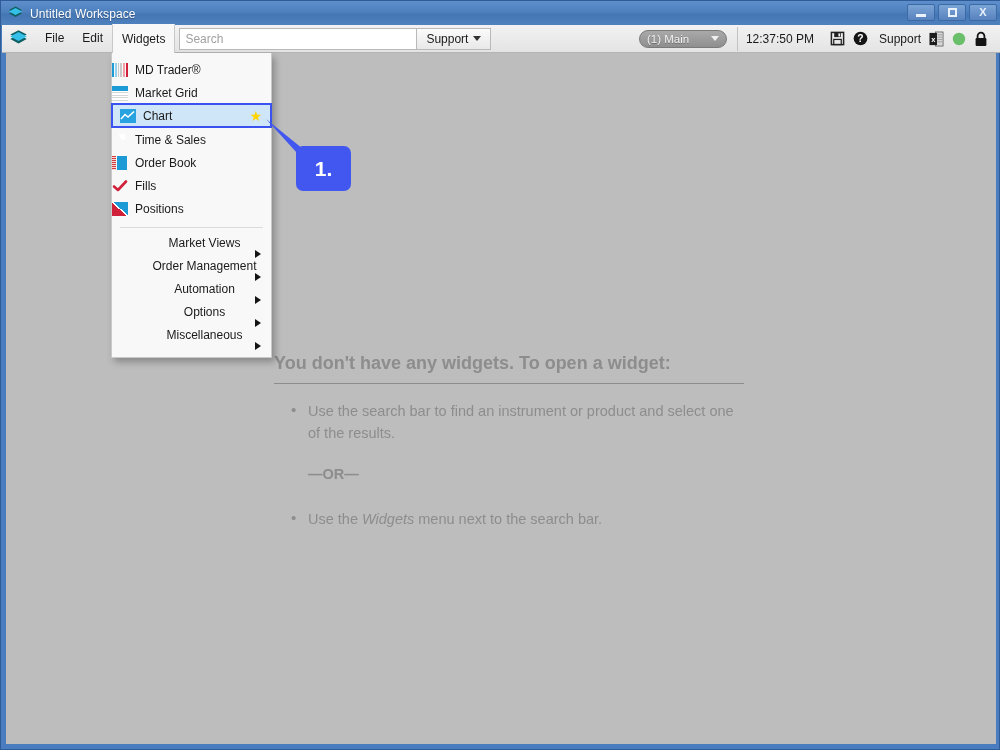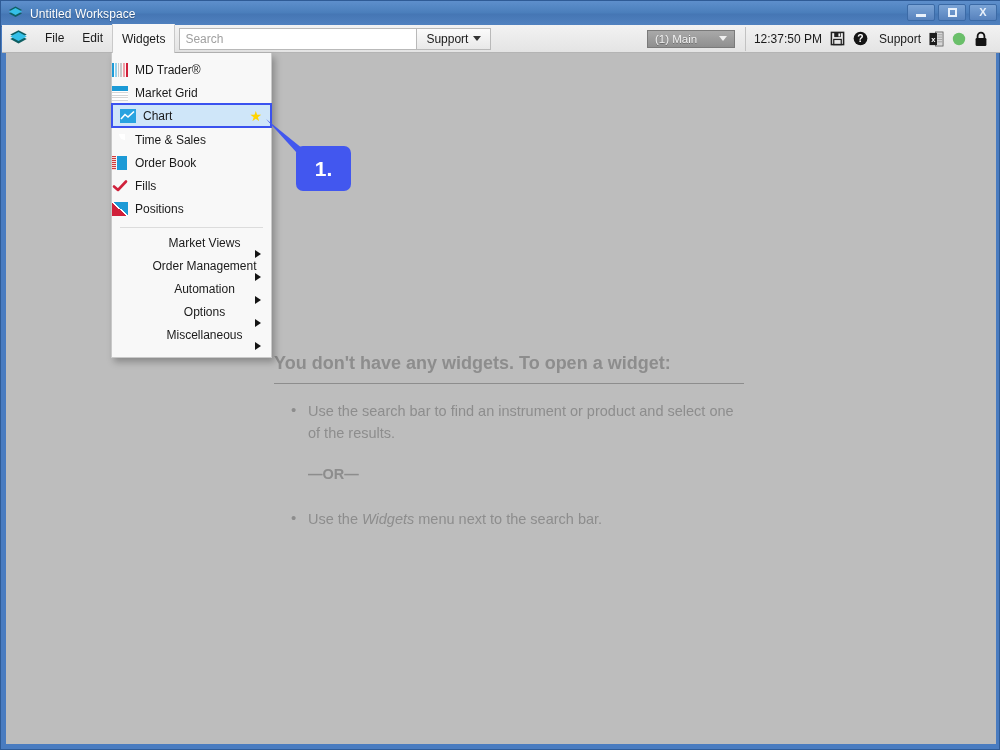--- a/index.html
+++ b/index.html
@@ -75,29 +75,29 @@
     border: 1px solid #b9b9b9; border-left: none;
     font-size: 12px; color: #1a1a1a;
     padding: 0 9px; display: flex; align-items: center; gap: 5px;
   }
   .caret-d { width: 0; height: 0; border-left: 4px solid transparent; border-right: 4px solid transparent; border-top: 5px solid #333; }
 
   .tb-right { margin-left: auto; display: flex; align-items: center; height: 28px; }
   #mainsel {
     height: 18px; min-width: 88px; margin-right: 10px;
     background: linear-gradient(to bottom,#a9a9a9,#8f8f8f);
-    border: 1px solid #7a7a7a; border-radius: 0;
+    border: 1px solid #7a7a7a; border-radius: 10px;
     display: flex; align-items: center; justify-content: space-between;
     padding: 0 7px; gap: 10px;
     color: #f2f2f2; font-size: 11.5px;
     text-shadow: 0 1px 0 rgba(0,0,0,.3);
   }
   #mainsel .caret-d { border-top-color: #f0f0f0; }
   .tb-sep { width: 1px; height: 24px; background: #c2c2c2; margin: 0 8px 0 0; }
-  .clock { font-size: 12px; color: #1a1a1a; margin-right: 8px; }
+  .clock { font-size: 12px; color: #1a1a1a; margin-right: 16px; }
   .supporttxt { font-size: 12px; color: #1a1a1a; margin-left: 3px; margin-right: 8px; }
   .ticon { margin-right: 8px; display: flex; align-items: center; }
 
   
   #workspace {
     position: absolute; left: 5px; top: 52px; width: 990px; height: 691px;
     background: #bdbdbd;
   }
 
   

